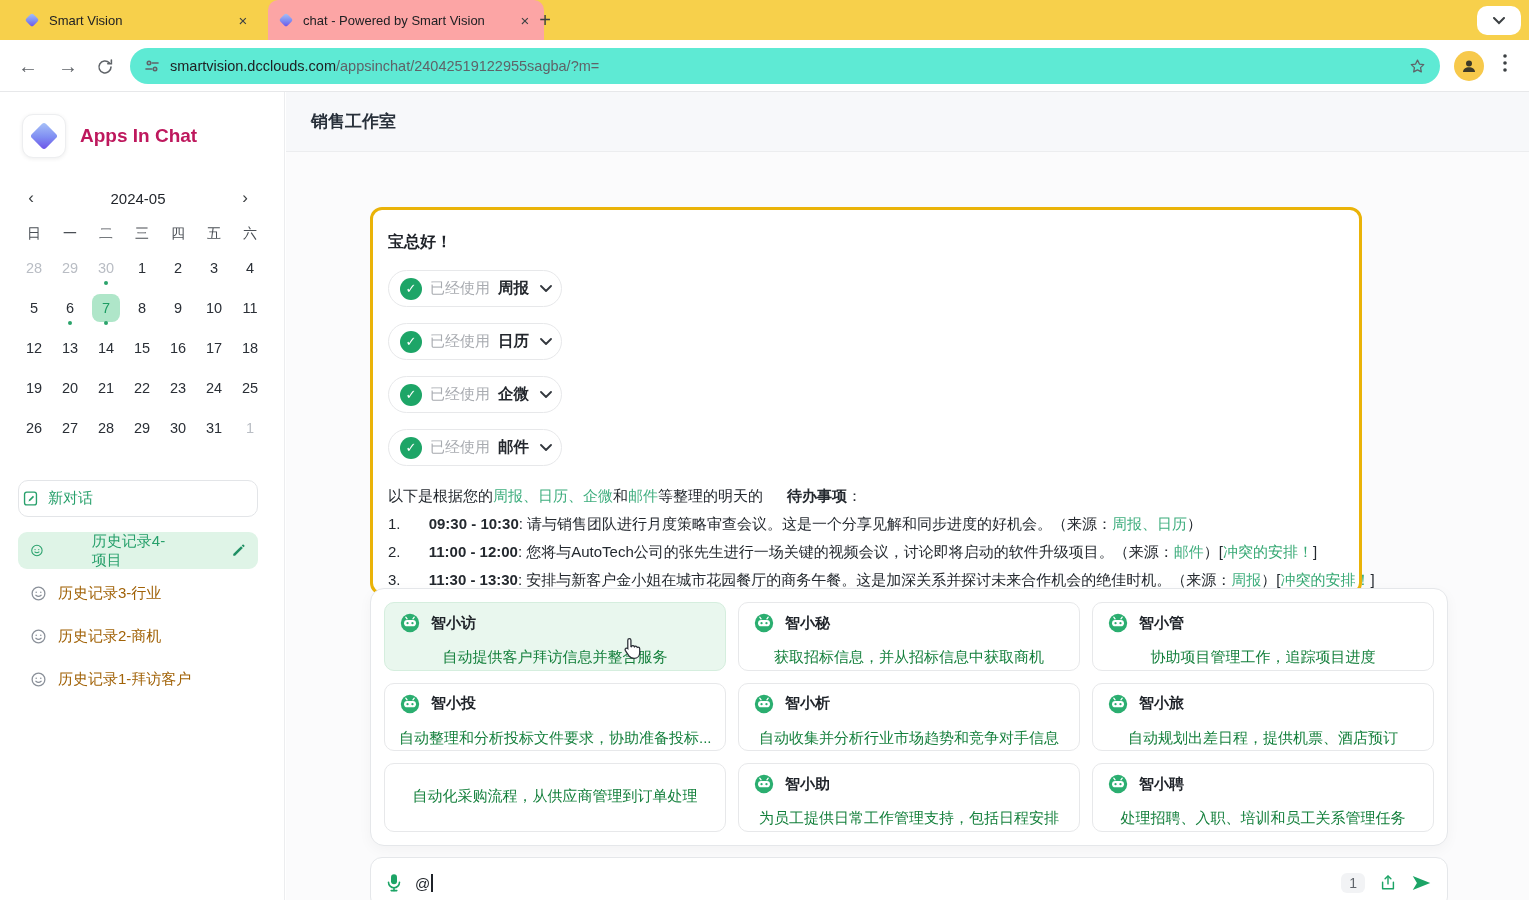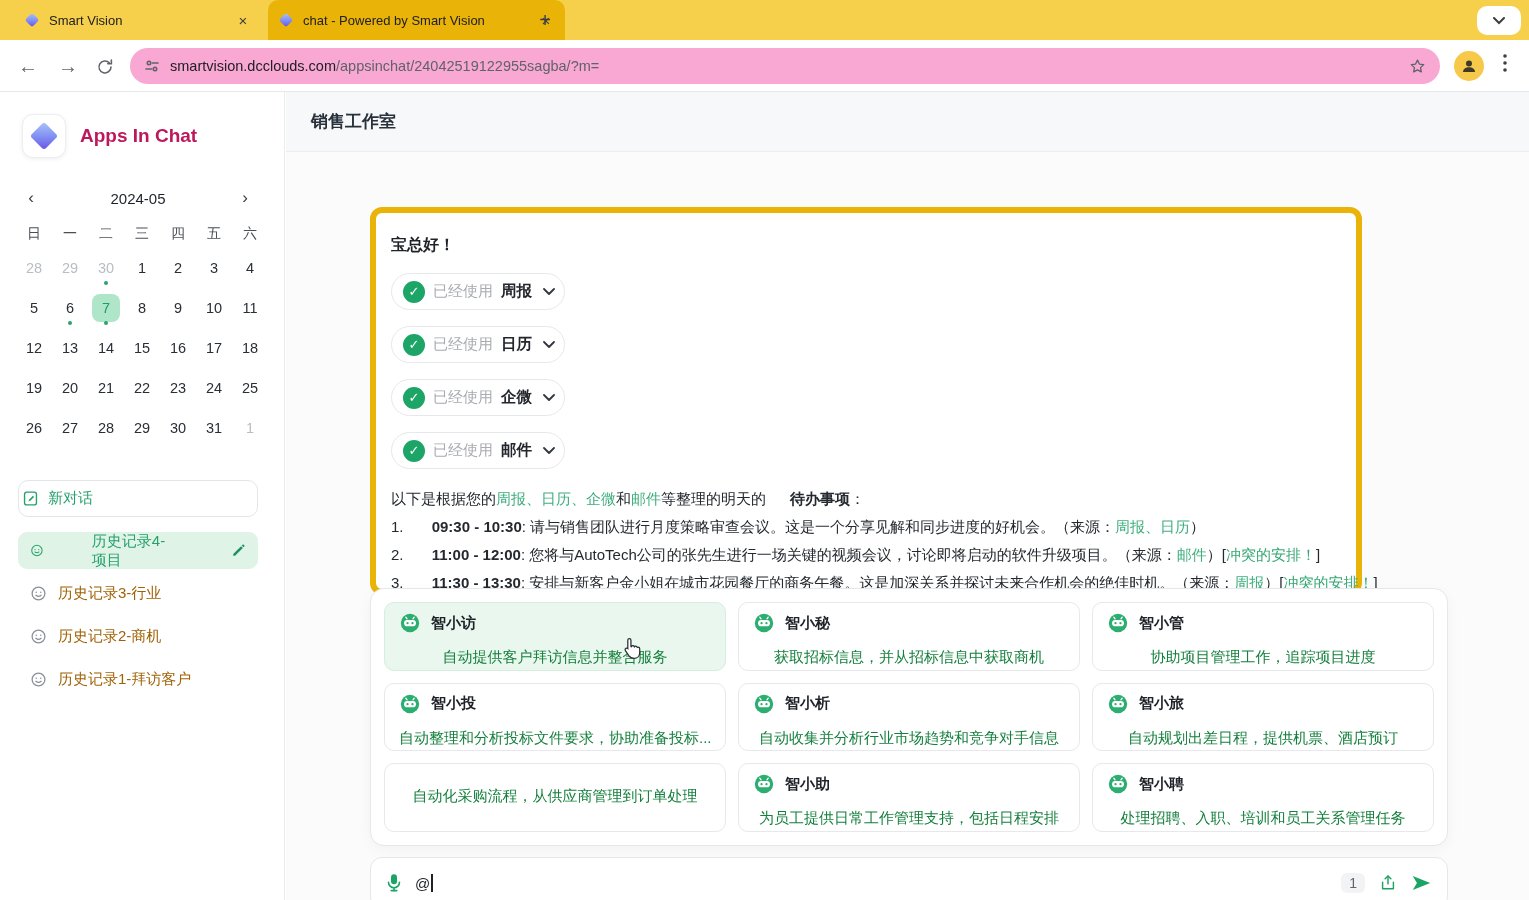--- a/index.html
+++ b/index.html
@@ -5,37 +5,37 @@
   html,body{margin:0;padding:0;}
   body{
     width:1529px;height:900px;position:relative;overflow:hidden;
     font-family:"Liberation Sans","DejaVu Sans",sans-serif;
     background:#fff;
   }
   
   .tabstrip{position:absolute;left:0;top:0;width:1529px;height:40px;background:#F7D04B;}
   .tab{position:absolute;top:0;height:40px;display:flex;align-items:center;box-sizing:border-box;padding:0 10px;}
   .tab-inactive{left:14px;width:248px;}
-  .tab-active{left:268px;width:297px;background:#eab308;border-radius:10px 10px 0 0;}
+  .tab-active{left:268px;width:276px;background:#fca5a5;border-radius:10px 10px 0 0;}
   .tab-fav{width:16px;height:16px;position:relative;margin-right:9px;flex:none;}
   .diamond{position:absolute;left:3px;top:3px;width:10px;height:10px;border-radius:2px;
     background:linear-gradient(135deg,#a9c4f8 0%,#7f8df2 55%,#6c50e8 100%);transform:rotate(45deg);}
   .tab-title{font-size:13px;color:#202124;white-space:nowrap;overflow:hidden;flex:1;}
   .tab-close{width:18px;height:18px;margin-left:6px;border-radius:50%;display:flex;align-items:center;justify-content:center;
     font-size:15px;color:#3c4043;flex:none;line-height:1;}
   .newtab-btn{position:absolute;left:532px;top:7px;width:26px;height:26px;display:flex;align-items:center;justify-content:center;
     font-size:20px;color:#3c4043;}
   .tabsearch-btn{position:absolute;right:8px;top:6px;width:44px;height:29px;background:#fff;border-radius:10px;
     display:flex;align-items:center;justify-content:center;}
   .toolbar{position:absolute;left:0;top:40px;width:1529px;height:52px;background:#fff;border-bottom:1px solid #E7E8EA;box-sizing:border-box;}
   .tb-ic{position:absolute;top:13px;font-size:20px;color:#5F6368;line-height:26px;}
   .tb-back{left:18px;}
   .tb-fwd{left:58px;}
   .tb-reload{left:96px;top:16px;}
-  .urlbar{position:absolute;left:130px;top:8px;width:1310px;height:36px;background:#f9a8d4;border-radius:18px;
+  .urlbar{position:absolute;left:130px;top:8px;width:1310px;height:36px;background:#5eead4;border-radius:18px;
     display:flex;align-items:center;padding:0 14px;box-sizing:border-box;gap:10px;}
   .url-host{font-size:14.5px;color:#202124;white-space:nowrap;}
   .url-path{font-size:14.5px;color:#5F6368;white-space:nowrap;margin-left:-10px;}
   .url-star{margin-left:auto;display:flex;}
   .avatar{position:absolute;left:1454px;top:11px;width:30px;height:30px;border-radius:50%;background:#F7C94B;
     display:flex;align-items:center;justify-content:center;}
   .menu-dots{position:absolute;left:1503px;top:14px;}
   
   .sidebar{position:absolute;left:0;top:92px;width:285px;bottom:0;background:#fff;border-right:1px solid #ECEDEF;box-sizing:border-box;}
   .logo-row{position:absolute;left:22px;top:22px;display:flex;align-items:center;gap:14px;}
@@ -58,21 +58,21 @@
   .history{position:absolute;left:18px;top:440px;width:240px;}
   .hist-item{height:37px;border-radius:9px;display:flex;align-items:center;gap:11px;padding:0 12px;box-sizing:border-box;
     margin-bottom:6px;font-size:15px;color:#a16207;}
   .hist-item.active{background:#DFF4E7;color:#27A06B;gap:48px;}
   .hist-pencil{margin-left:7px;display:flex;}
   
   .main-header{position:absolute;left:286px;top:92px;right:0;height:60px;background:#F7F8FA;border-bottom:1px solid #ECEDEF;
     box-sizing:border-box;display:flex;align-items:center;padding-left:25px;}
   .page-title{font-size:17px;font-weight:bold;color:#28303A;}
   .main-bg{position:absolute;left:286px;top:152px;right:0;bottom:0;background:#FBFBFC;}
-  .msg-card{position:absolute;left:370px;top:207px;width:992px;height:388px;background:#fff;border:6px solid #eab308;
+  .msg-card{position:absolute;left:370px;top:207px;width:992px;height:388px;background:#fff;border:3px solid #eab308;
     border-radius:12px;box-sizing:border-box;padding:22px 16px 0 15px;}
   .greeting{font-size:16px;font-weight:bold;color:#1F2329;line-height:20px;}
   .pills{margin-top:18px;}
   .pill{display:flex;align-items:center;width:174px;height:37px;border:1px solid #E7E8EA;border-radius:19px;
     margin-bottom:16px;padding:0 11px;box-sizing:border-box;gap:8px;background:#fff;}
   .pill-check{width:22px;height:22px;border-radius:50%;background:#1DA567;color:#fff;display:flex;align-items:center;
     justify-content:center;font-size:13px;flex:none;}
   .pill-prefix{font-size:15px;color:#A8ABB0;white-space:nowrap;}
   .pill-name{font-size:15.5px;font-weight:bold;color:#23272D;white-space:nowrap;}
   .pill-chev{margin-left:3px;display:flex;}

